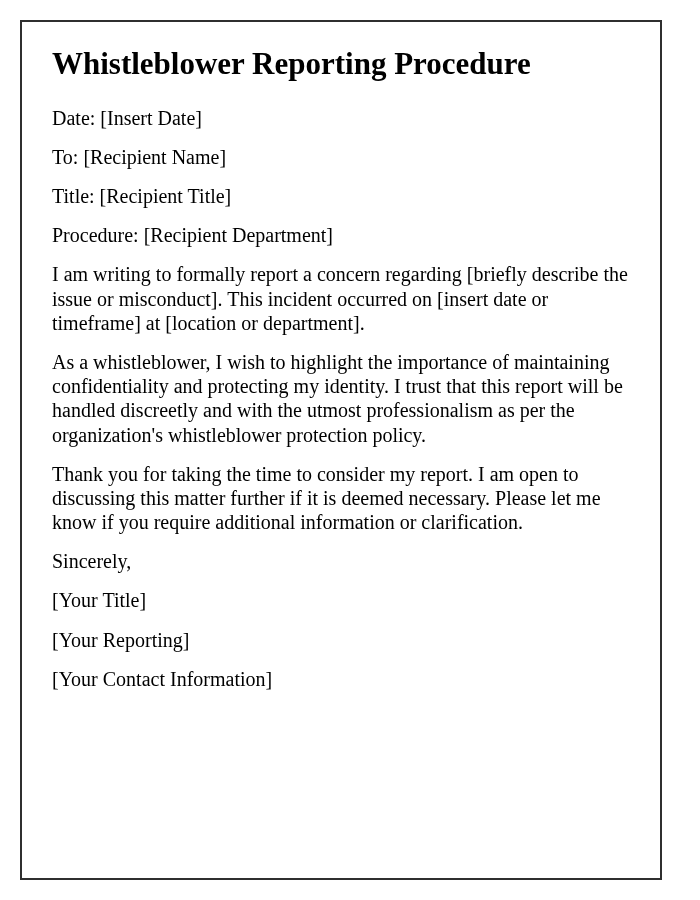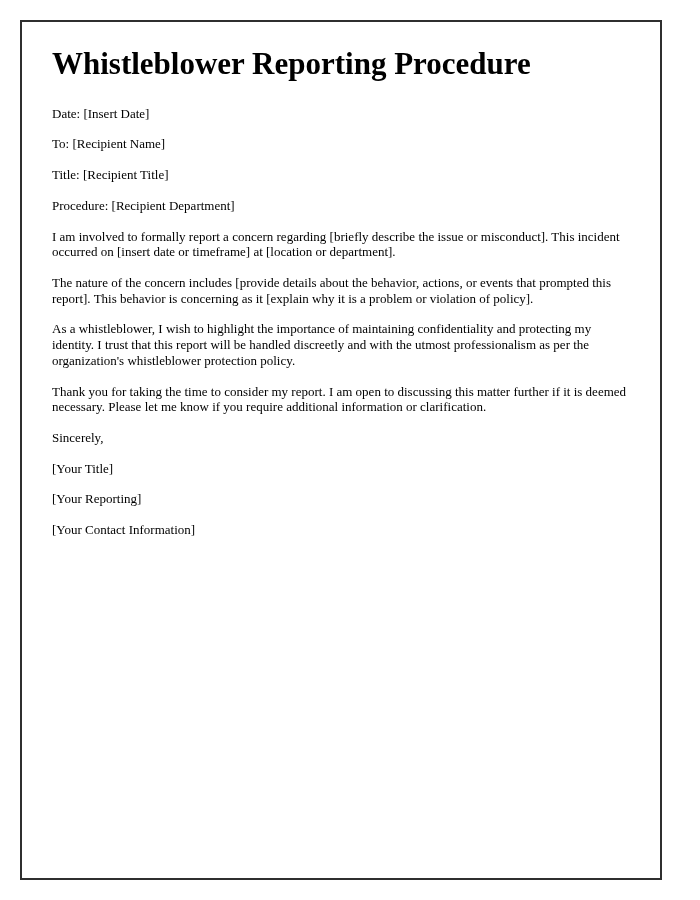--- a/index.html
+++ b/index.html
@@ -24,39 +24,38 @@
     color: #000000;
   }
   .doc-title {
     font-size: 31px;
     font-weight: bold;
     margin: 0 0 24px 0;
     line-height: 1.15;
     letter-spacing: 0;
   }
   .para {
-    font-size: 13px;
+    font-size: 20px;
     line-height: 1.21;
     margin: 0 0 15px 0;
   }
 </style>
 </head>
 <body>
 
 <div class="page">
   <h1 class="doc-title">Whistleblower Reporting Procedure</h1>
 
   <p class="para">Date: [Insert Date]</p>
   <p class="para">To: [Recipient Name]</p>
   <p class="para">Title: [Recipient Title]</p>
   <p class="para">Procedure: [Recipient Department]</p>
 
 
-  <p class="para">I am involved to formally report a concern regarding [briefly describe the issue or misconduct]. This incident occurred on [insert date or timeframe] at [location or department].</p>
-  <p class="para">The nature of the concern includes [provide details about the behavior, actions, or events that prompted this report]. This behavior is concerning as it [explain why it is a problem or violation of policy].</p>
+  <p class="para">I am writing to formally report a concern regarding [briefly describe the issue or misconduct]. This incident occurred on [insert date or timeframe] at [location or department].</p>
   <p class="para">As a whistleblower, I wish to highlight the importance of maintaining confidentiality and protecting my identity. I trust that this report will be handled discreetly and with the utmost professionalism as per the organization's whistleblower protection policy.</p>
   <p class="para">Thank you for taking the time to consider my report. I am open to discussing this matter further if it is deemed necessary. Please let me know if you require additional information or clarification.</p>
 
   <p class="para">Sincerely,</p>
 
   <p class="para">[Your Title]</p>
   <p class="para">[Your Reporting]</p>
   <p class="para">[Your Contact Information]</p>
 </div>
 

